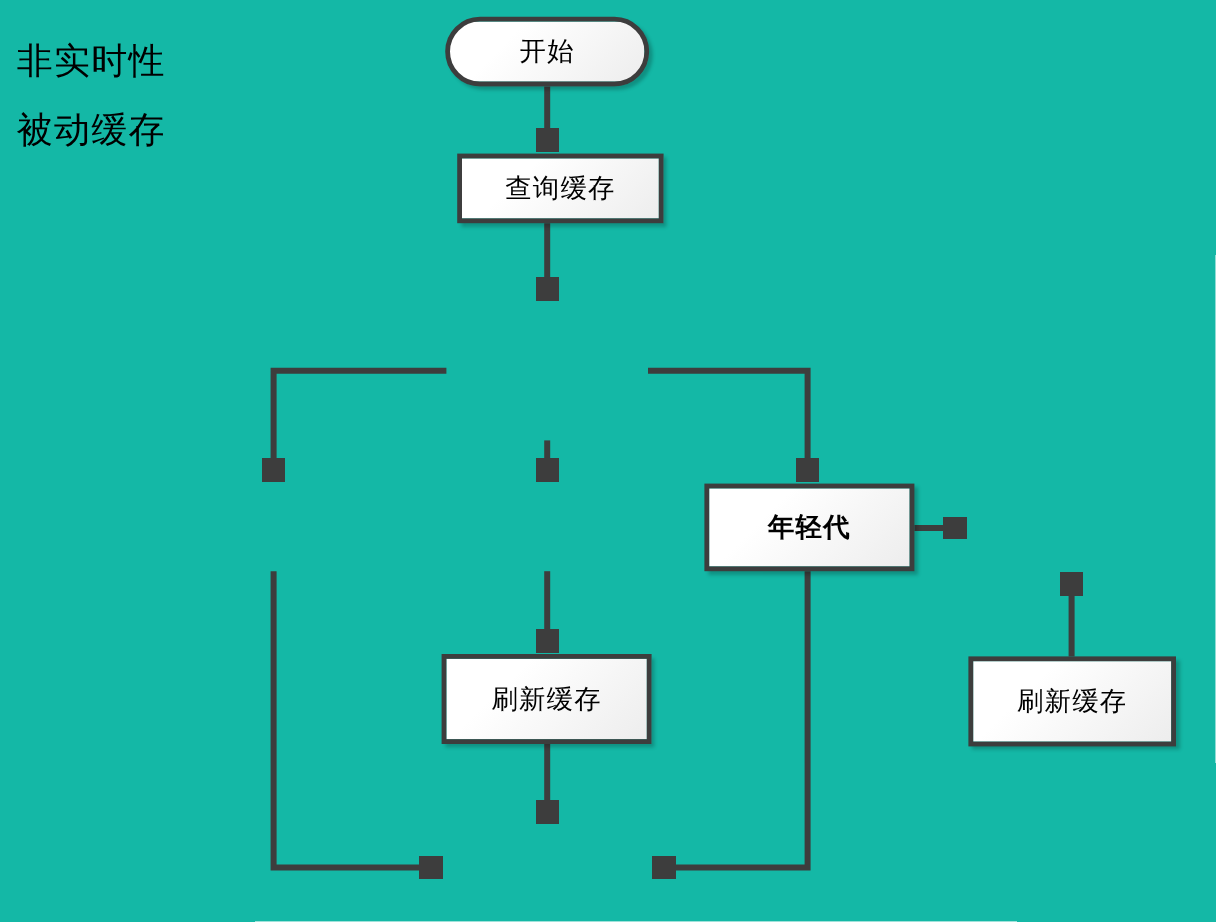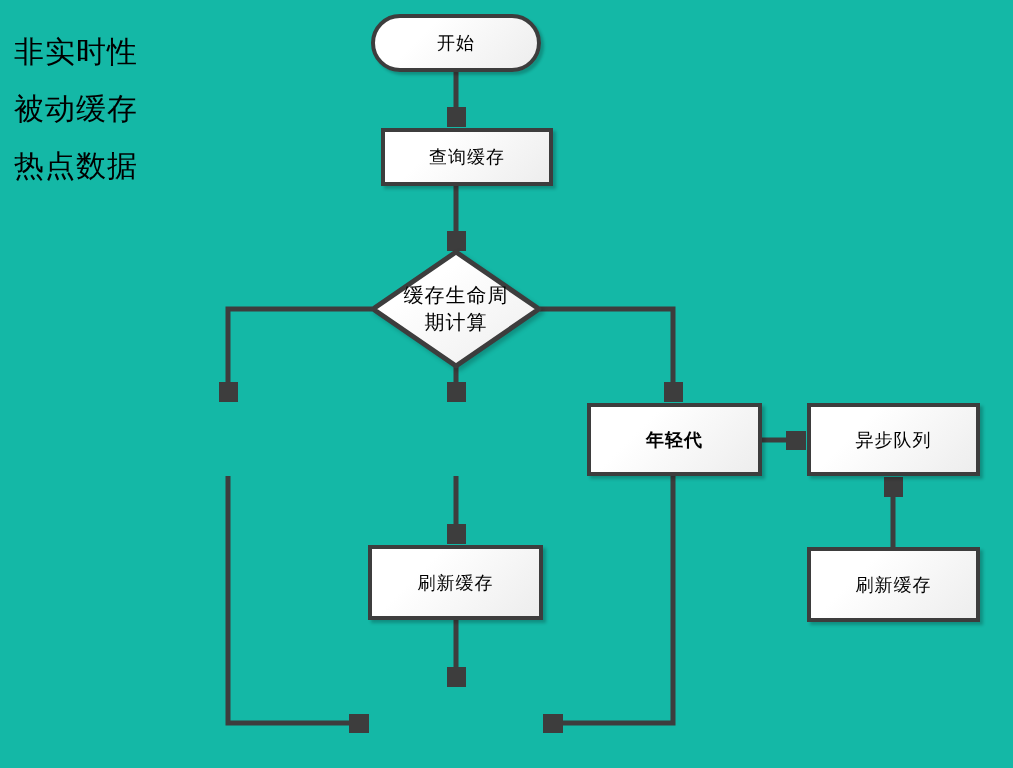--- a/index.html
+++ b/index.html
@@ -40,21 +40,21 @@
 
   
   .node {
     position: absolute;
     display: flex;
     align-items: center;
     justify-content: center;
     background: linear-gradient(135deg, #ffffff 30%, #ededed 100%);
     border: 4px solid #3d3d3d;
     box-shadow: 3px 3px 3px rgba(0,0,0,0.22);
-    font-size: 18px;
+    font-size: 22px;
     color: #000000;
     text-align: center;
     letter-spacing: 1px;
   }
   .stadium-start { left: 371px; top: 14px;  width: 170px; height: 58px; border-radius: 29px; }
   .stadium-end   { left: 370px; top: 688px; width: 172px; height: 70px; border-radius: 35px; }
   .rect-query    { left: 381px; top: 128px; width: 172px; height: 58px; }
   .rect-new      { left: 142px; top: 403px; width: 173px; height: 73px; }
   .rect-old      { left: 368px; top: 403px; width: 175px; height: 73px; }
   .rect-young    { left: 587px; top: 403px; width: 175px; height: 73px; font-weight: bold; }
@@ -85,21 +85,20 @@
   }
 </style>
 </head>
 <body>
 
 <div class="canvas">
 
   <div class="side-caption">
     <div>非实时性</div>
     <div>被动缓存</div>
-    <div>热点数据</div>
   </div>
 
   <svg class="connectors" viewBox="0 0 1013 768" xmlns="http://www.w3.org/2000/svg">
     <defs>
       <marker id="arrow" markerWidth="4" markerHeight="3.8" refX="3.4" refY="1.9" orient="auto" markerUnits="strokeWidth">
         <path d="M0,0 L3.7,1.9 L0,3.8 z" fill="#3d3d3d" stroke="none"></path>
       </marker>
     </defs>
     <path d="M456,72 L456,124" marker-end="url(#arrow)"></path>
     <path d="M456,186 L456,248" marker-end="url(#arrow)"></path>
@@ -115,43 +114,27 @@
   </svg>
 
   <div class="node stadium-start">
     <span>开始</span>
   </div>
 
   <div class="node rect-query">
     <span>查询缓存</span>
   </div>
 
-  <div class="diamond-wrap">
-    <svg width="176" height="124" viewBox="0 0 176 124" xmlns="http://www.w3.org/2000/svg">
-      <defs>
-        <linearGradient id="diamondFill" x1="0" y1="0" x2="1" y2="1">
-          <stop offset="30%" stop-color="#ffffff"></stop>
-          <stop offset="100%" stop-color="#ededed"></stop>
-        </linearGradient>
-      </defs>
-      <polygon points="88,5 171,62 88,119 5,62" fill="url(#diamondFill)" stroke="#3d3d3d" stroke-width="5" stroke-linejoin="round"></polygon>
-    </svg>
-    <div class="diamond-label">缓存生命周
-期计算</div>
-  </div>
 
 
 
   <div class="node rect-young">
     <span>年轻代</span>
   </div>
 
-  <div class="node rect-async">
-    <span>异步队列</span>
-  </div>
 
   <div class="node rect-refresh-mid">
     <span>刷新缓存</span>
   </div>
 
   <div class="node rect-refresh-right">
     <span>刷新缓存</span>
   </div>
 
 

